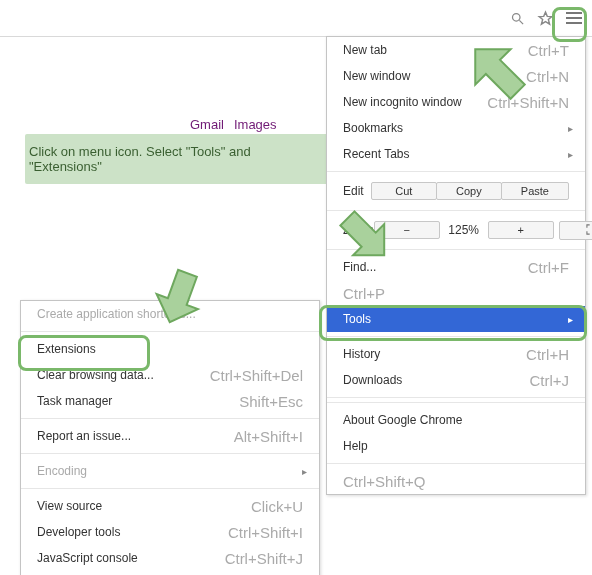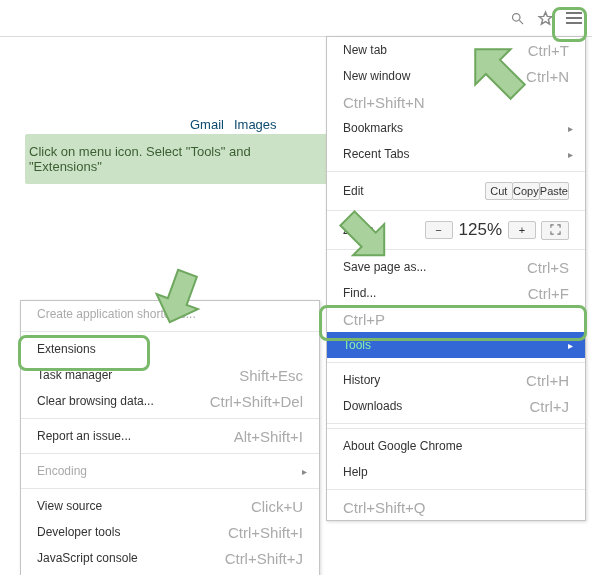--- a/index.html
+++ b/index.html
@@ -1,39 +1,39 @@
 <!DOCTYPE html>
 <html><head>
 <meta charset="utf-8">
 <style>
 html,body{margin:0;padding:0;font-family:Arial,Helvetica,sans-serif;font-size:12px;color:#333;background:#fff;width:592px;height:575px;overflow:hidden;position:relative}
 .toolbar{height:36px;border-bottom:1px solid #d9d9d9;display:flex;align-items:center;justify-content:flex-end;padding-right:6px;gap:6px}
 .toolbar-icon{color:#777;display:flex;align-items:center;justify-content:center;width:22px;height:22px}
 .menu-btn{width:24px;height:24px;display:flex;align-items:center;justify-content:center;border-radius:3px}
 .links{position:absolute;top:117px;left:190px;display:flex;gap:10px}
-.links a{color:#0c4a6e;text-decoration:none;font-size:13px}
+.links a{color:#701a75;text-decoration:none;font-size:13px}
 .callout{position:absolute;top:134px;left:25px;width:295px;background:#cce2c7;padding:10px 4px;color:#3a5f31;font-size:13px;border-radius:2px}
 .menu{position:absolute;background:#fff;border:1px solid #c4c4c4;box-shadow:1px 1px 3px rgba(0,0,0,.15)}
 .main-menu{top:36px;right:6px;width:258px}
 .sub-menu{top:300px;left:20px;width:298px}
 .row{display:flex;align-items:center;height:26px;padding:0 16px;white-space:nowrap}
 .row.big{height:30px}
 .label{flex:1}
 .shortcut{color:#aaa;font-size:15px}
 .sep{height:1px;background:#e6e6e6;margin:4px 0}
 .tools-row{background:#3367d6;color:#fff;position:relative}
-.tools-row .label{color:#86efac}
+.tools-row .label{color:#ffffff}
 .tools-arrow{position:absolute;right:12px;color:#fff;font-size:10px}
 .arrow-right{color:#888;font-size:10px;position:absolute;right:12px}
 .disabled{color:#aaa}
-.btn{border:1px solid #c7c7c7;background:#f5f5f5;padding:2px 0;font-size:11px;border-radius:2px;min-width:26px;text-align:center;cursor:default}
+.btn{border:1px solid #c7c7c7;background:#f5f5f5;padding:2px 19px;font-size:11px;border-radius:2px;min-width:26px;text-align:center;cursor:default}
 .btn+ .btn{margin-left:-1px}
 .btn-group{display:flex}
 .zoom-group{display:flex;align-items:center;gap:6px}
-.zoom-pct{font-size:17px;color:#333;min-width:36px;text-align:left}
+.zoom-pct{font-size:12px;color:#333;min-width:36px;text-align:center}
 .fullscreen-btn{margin-left:6px}
 .highlight-green{position:absolute;border:3px solid #7ab86a;border-radius:8px;pointer-events:none}
 .hl-menu{top:7px;right:5px;width:29px;height:29px}
 .hl-tools{top:305px;right:5px;width:262px;height:30px}
 .hl-ext{top:335px;left:18px;width:126px;height:30px}
 .arrow-shape{position:absolute}
 .arrow-shape svg{display:block}
 </style>
 </head>
 <body>
@@ -69,20 +69,21 @@
 <div class="menu main-menu">
   <div class="row">
       <span class="label">New tab</span>
       <span class="shortcut">Ctrl+T</span>
     </div>
   <div class="row">
       <span class="label">New window</span>
       <span class="shortcut">Ctrl+N</span>
     </div>
   <div class="row">
+      <span class="label">New incognito window</span>
       <span class="shortcut">Ctrl+Shift+N</span>
     </div>
   <div class="row">
       <span class="label">Bookmarks</span>
       <span class="arrow-right">▸</span>
     </div>
   <div class="row">
       <span class="label">Recent Tabs</span>
       <span class="arrow-right">▸</span>
     </div>
@@ -104,24 +105,20 @@
       <span class="btn">+</span>
       <span class="btn fullscreen-btn">
         <svg width="11" height="11" viewBox="0 0 12 12" fill="none" stroke="#777" stroke-width="1.2">
             <path d="M1 4V1h3M11 4V1H8M1 8v3h3M11 8v3H8"></path>
           </svg>
       </span>
     </span>
   </div>
   <div class="sep"></div>
   <div class="row">
-      <span class="label">Save page as...</span>
-      <span class="shortcut">Ctrl+S</span>
-    </div>
-  <div class="row">
       <span class="label">Find...</span>
       <span class="shortcut">Ctrl+F</span>
     </div>
   <div class="row">
       <span class="shortcut">Ctrl+P</span>
     </div>
   <div class="row tools-row">
       <span class="label">Tools</span>
       <span class="tools-arrow">▸</span>
     </div>
@@ -150,26 +147,26 @@
 
 <div class="menu sub-menu">
   <div class="row disabled">
       <span class="label">Create application shortcuts...</span>
     </div>
   <div class="sep"></div>
   <div class="row">
       <span class="label">Extensions</span>
     </div>
   <div class="row">
+      <span class="label">Clear browsing data...</span>
+      <span class="shortcut">Ctrl+Shift+Del</span>
+    </div>
+  <div class="row">
       <span class="label">Task manager</span>
       <span class="shortcut">Shift+Esc</span>
-    </div>
-  <div class="row">
-      <span class="label">Clear browsing data...</span>
-      <span class="shortcut">Ctrl+Shift+Del</span>
     </div>
   <div class="sep"></div>
   <div class="row">
       <span class="label">Report an issue...</span>
       <span class="shortcut">Alt+Shift+I</span>
     </div>
   <div class="sep"></div>
   <div class="row disabled">
       <span class="label">Encoding</span>
       <span class="arrow-right">▸</span>

